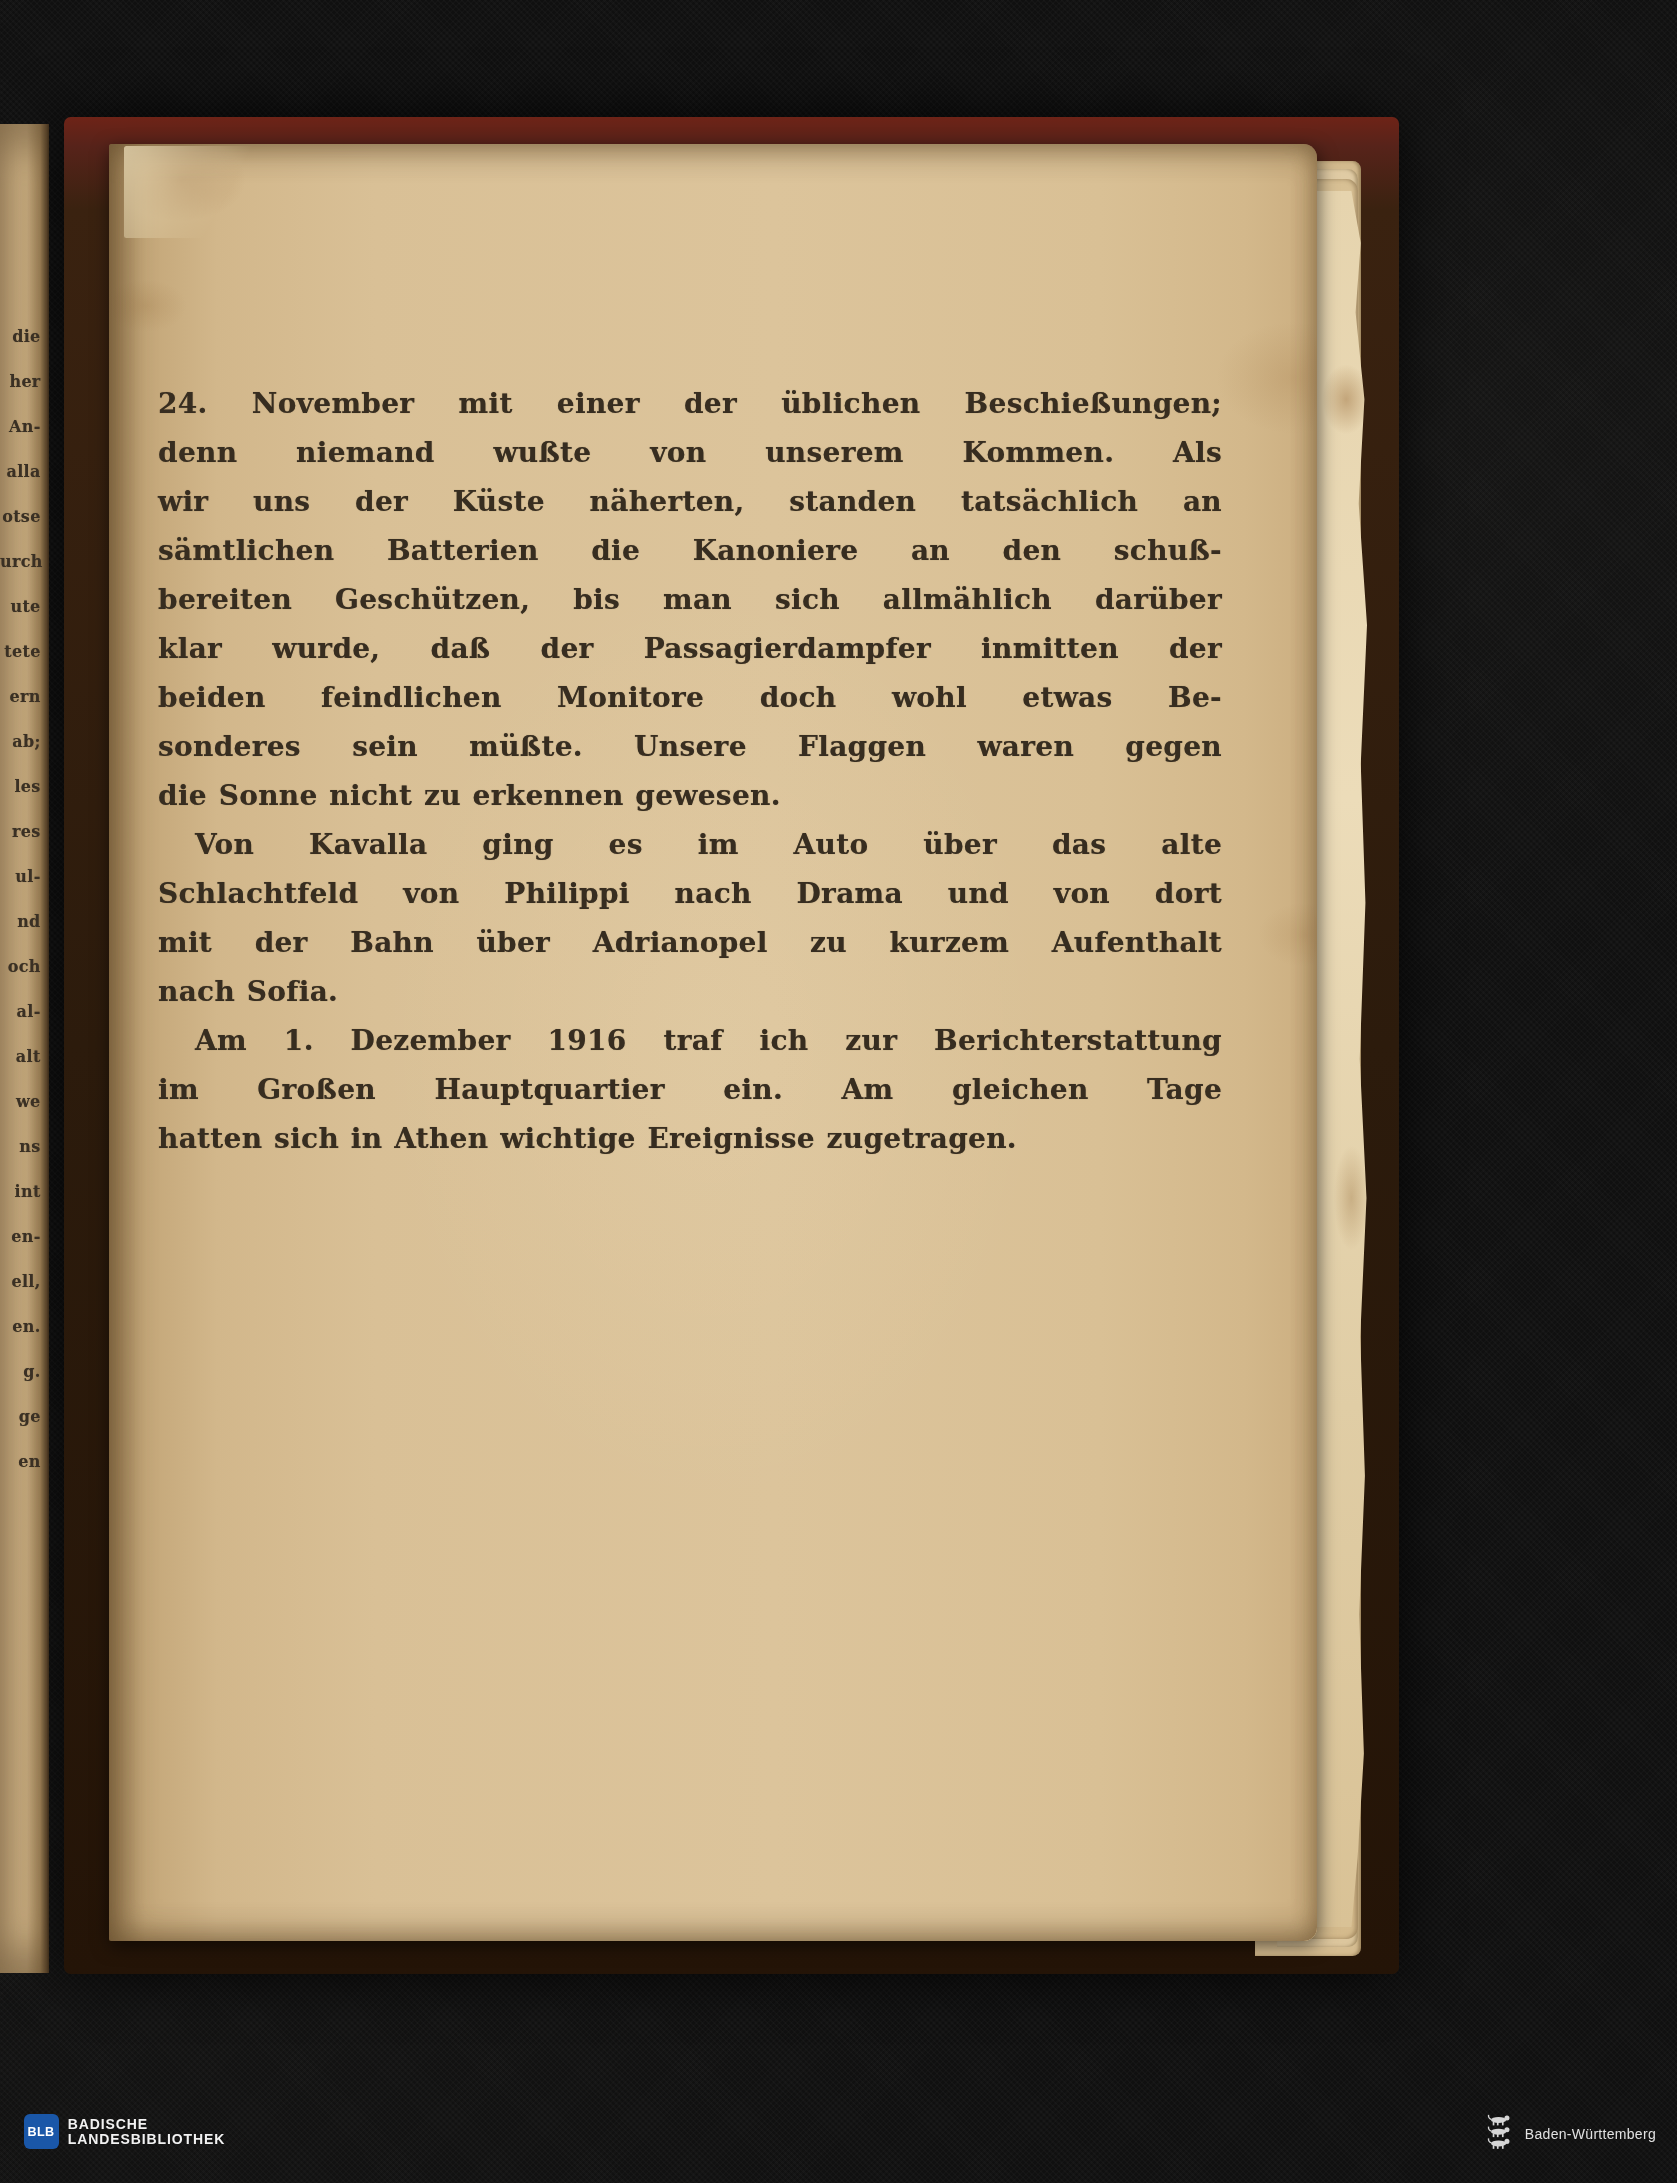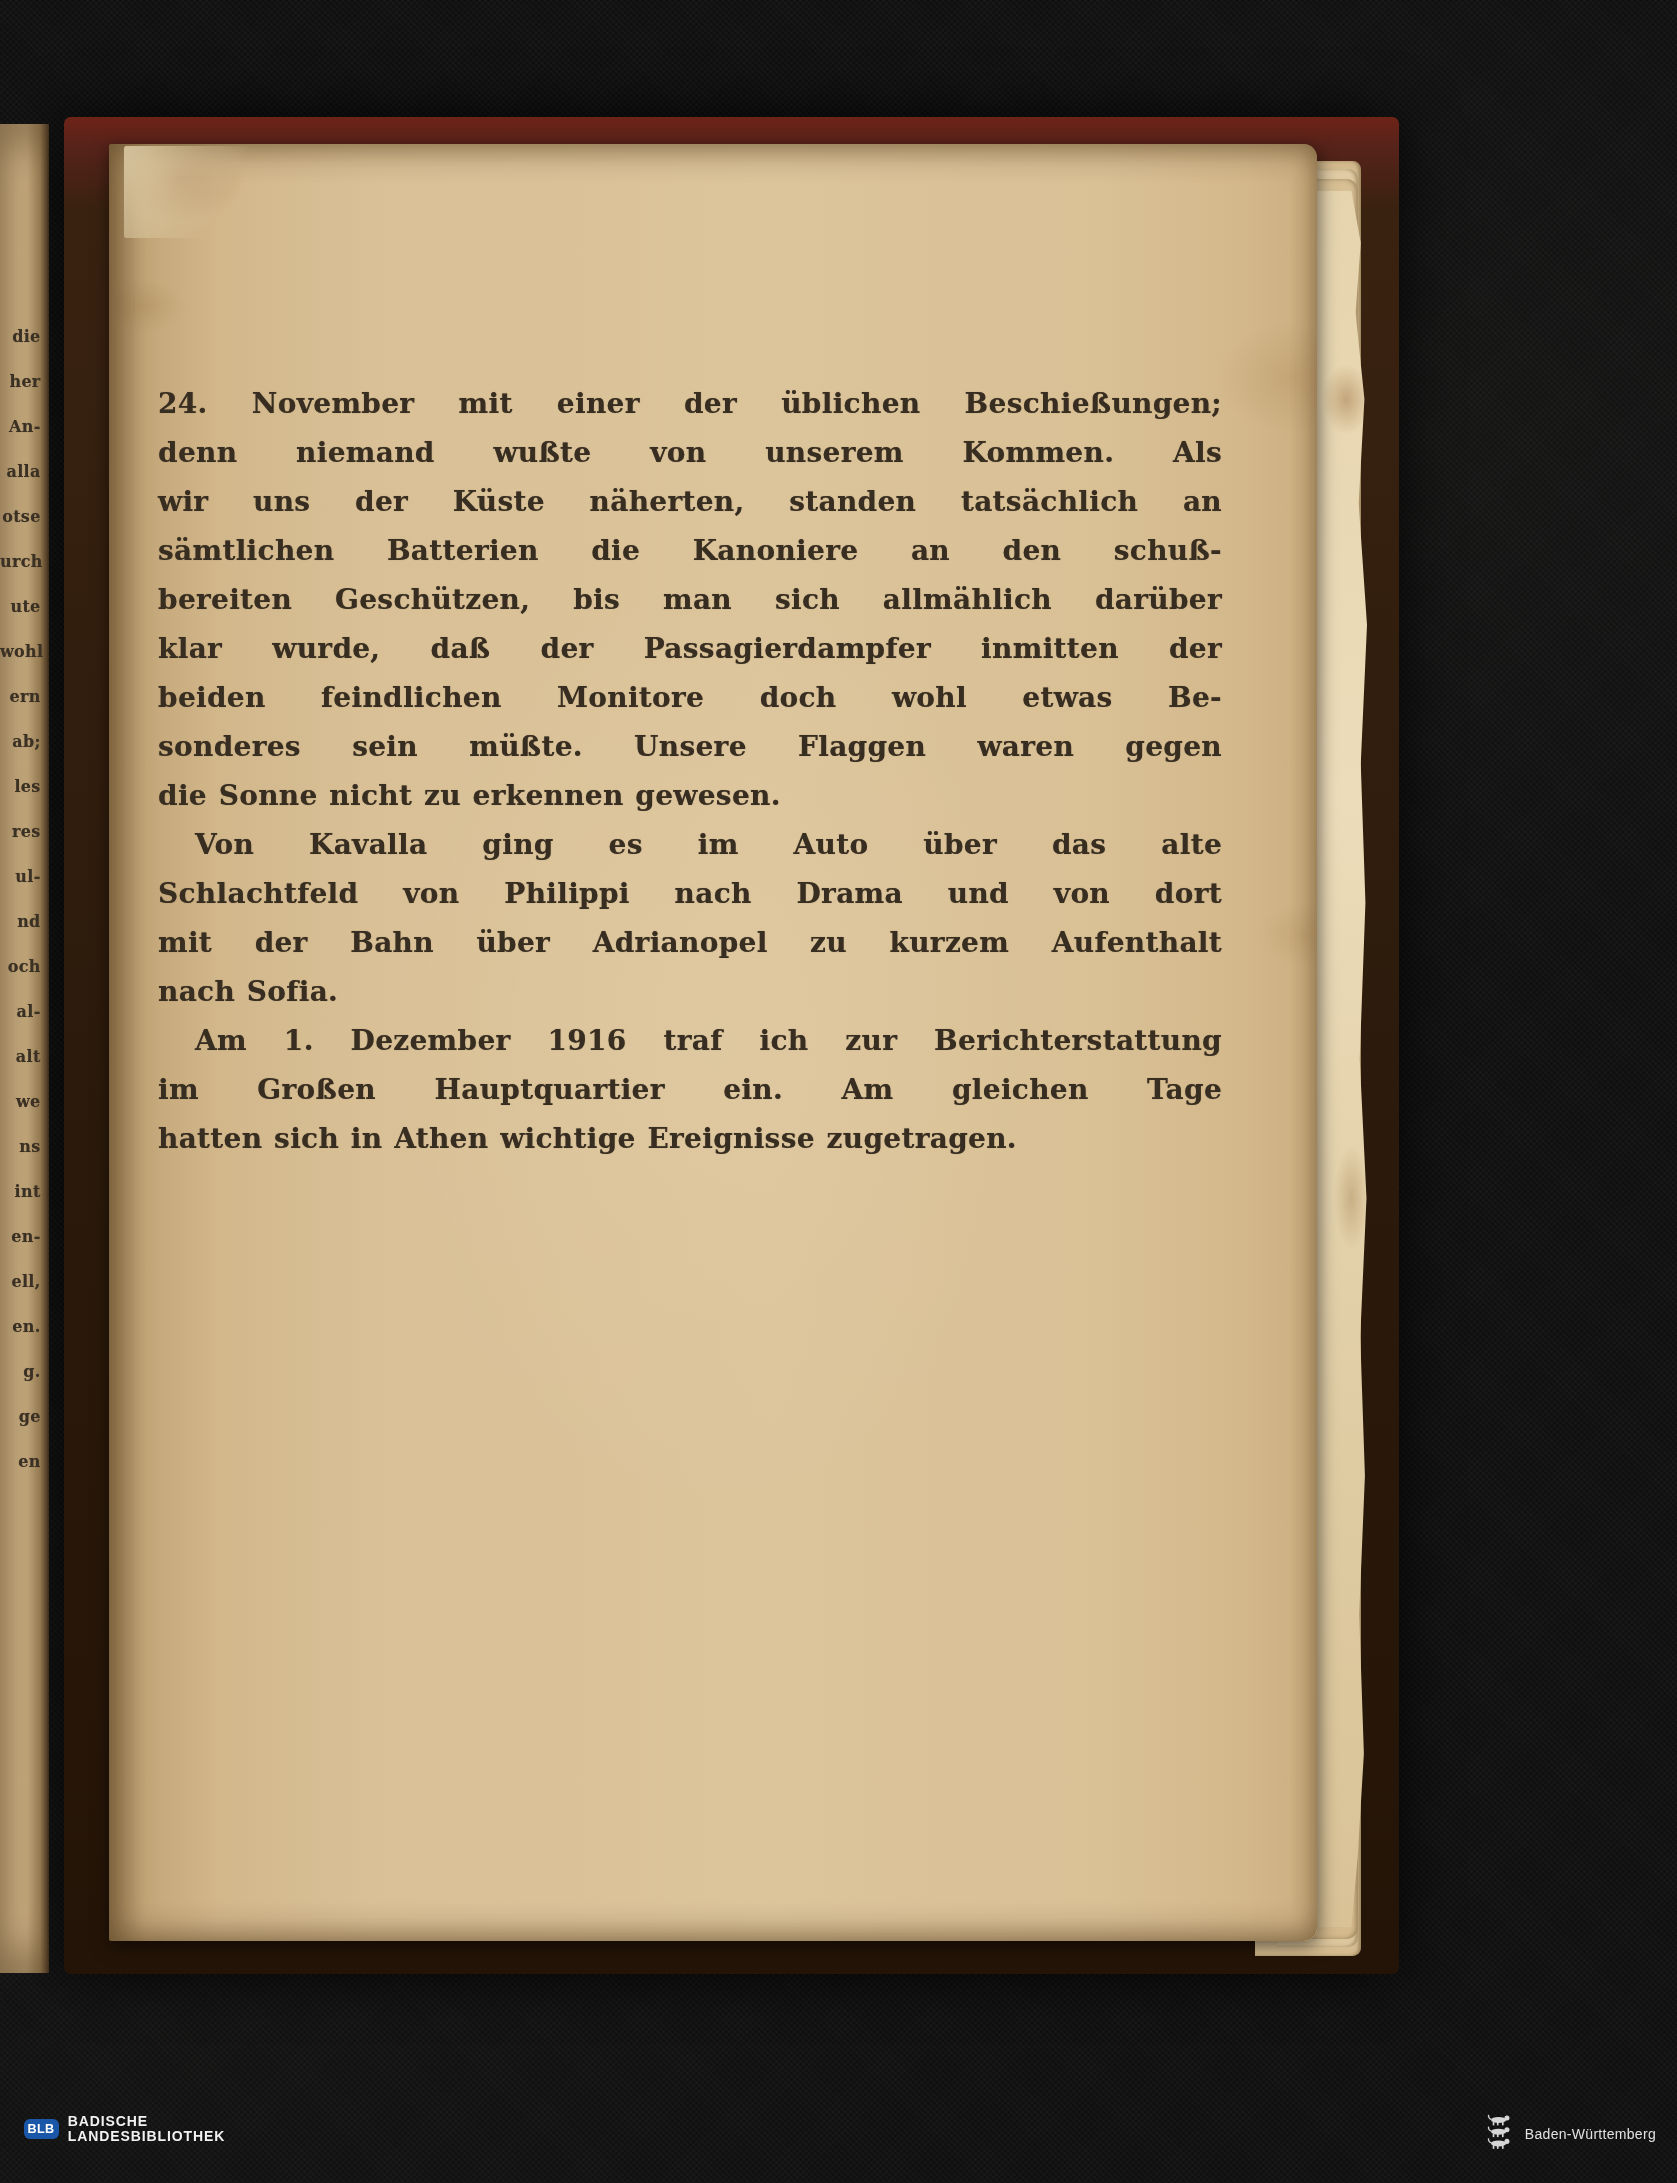--- a/index.html
+++ b/index.html
@@ -87,21 +87,21 @@
   .line.last { text-align-last:left; }
   .line.indent { text-indent:37px; }
 
   
   .footer-left {
     position:absolute; left:23.5px; top:2114px;
     display:flex; align-items:center; gap:9.2px;
     font-family:"Liberation Sans", sans-serif;
   }
   .blb-badge {
-    width:35px; height:20px; border-radius:5.9px; background:#1a57a8;
+    width:35px; height:35px; border-radius:5.9px; background:#1a57a8;
     display:flex; align-items:center; justify-content:center;
     color:#fff; font-weight:bold; font-size:12.6px; letter-spacing:0.4px;
   }
   .blb-name { color:#f2f2f2; font-weight:bold; font-size:14px; line-height:15px; letter-spacing:0.9px; }
 
   .footer-right {
     position:absolute; right:22px; top:2114px;
     display:flex; align-items:center; gap:10px;
     font-family:"Liberation Sans", sans-serif;
   }
@@ -121,21 +121,21 @@
 
   <div class="left-page">
     <div class="left-fragments" id="left-fragments">
         <div class="fragment">die</div>
         <div class="fragment">her</div>
         <div class="fragment">An-</div>
         <div class="fragment">alla</div>
         <div class="fragment">otse</div>
         <div class="fragment">urch</div>
         <div class="fragment">ute</div>
-        <div class="fragment">wohl</div>
+        <div class="fragment">tete</div>
         <div class="fragment">ern</div>
         <div class="fragment">ab;</div>
         <div class="fragment">les</div>
         <div class="fragment">res</div>
         <div class="fragment">ul-</div>
         <div class="fragment">nd</div>
         <div class="fragment">och</div>
         <div class="fragment">al-</div>
         <div class="fragment">alt</div>
         <div class="fragment">we</div>

